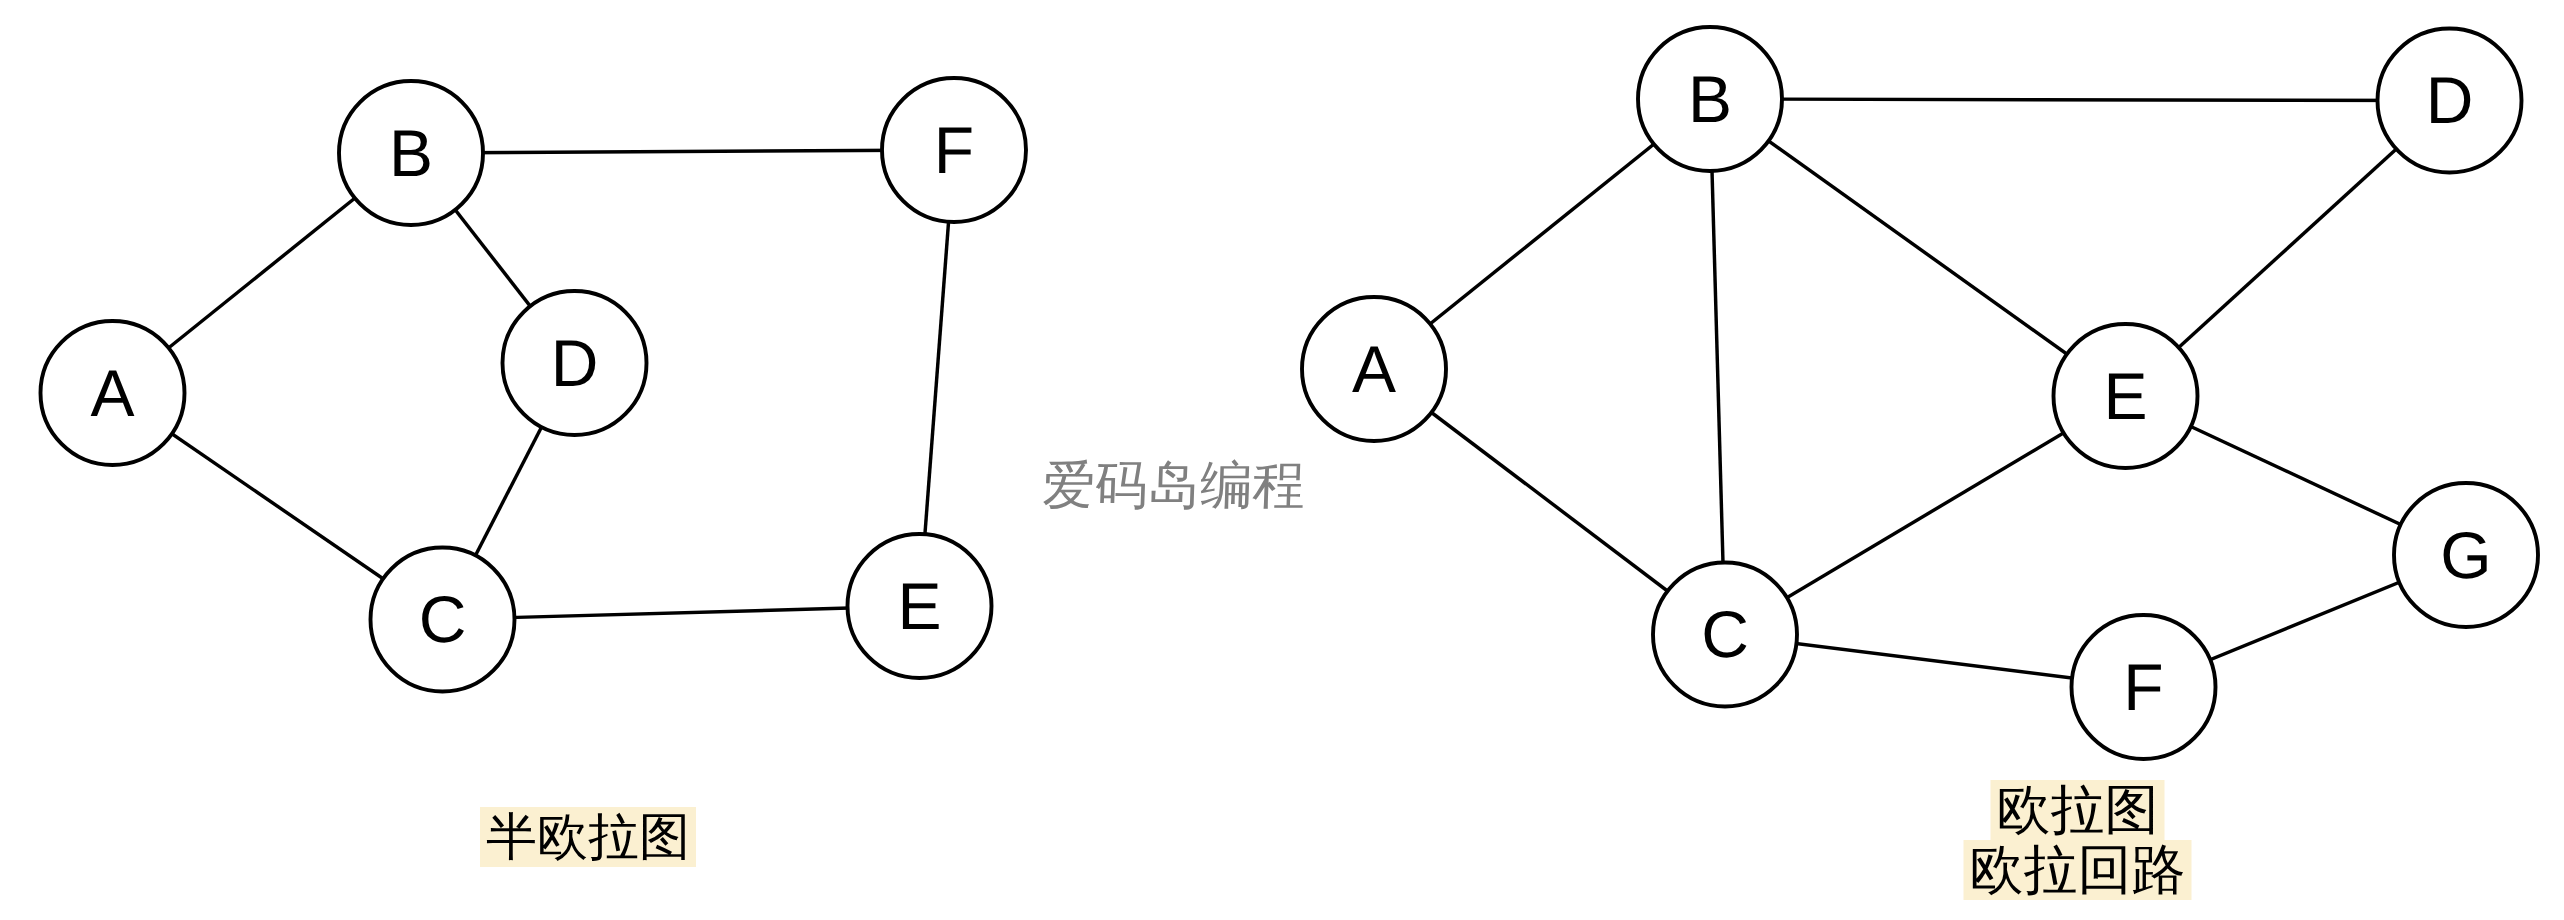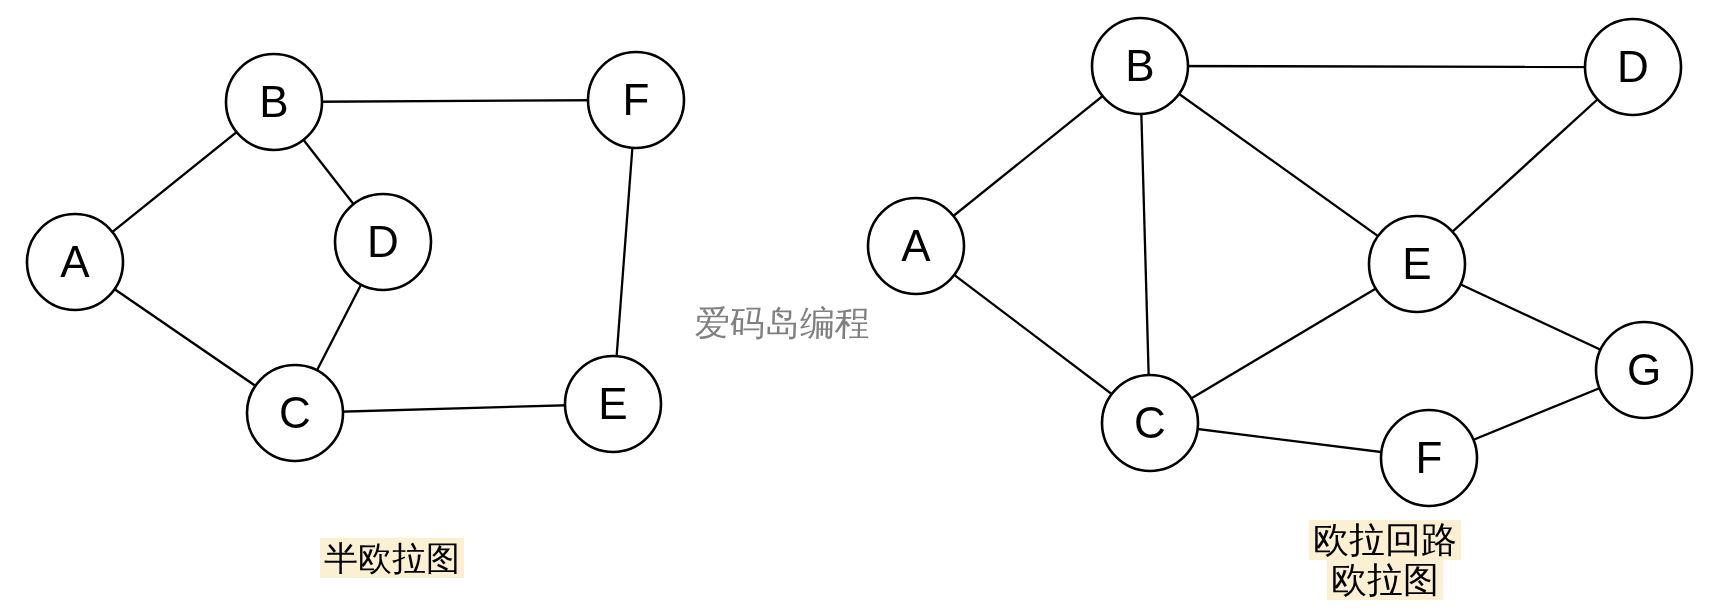--- a/index.html
+++ b/index.html
@@ -128,17 +128,17 @@
       </g>
     </svg>
 
   <div id="watermark">爱码岛编程</div>
 
   <div id="caption-left" class="caption">
     <span class="hl">半欧拉图</span>
   </div>
 
   <div id="caption-right" class="caption">
+    <span class="hl">欧拉图</span>
     <span class="hl">欧拉回路</span>
-    <span class="hl">欧拉图</span>
   </div>
 
 </div>
 
 </body></html>

